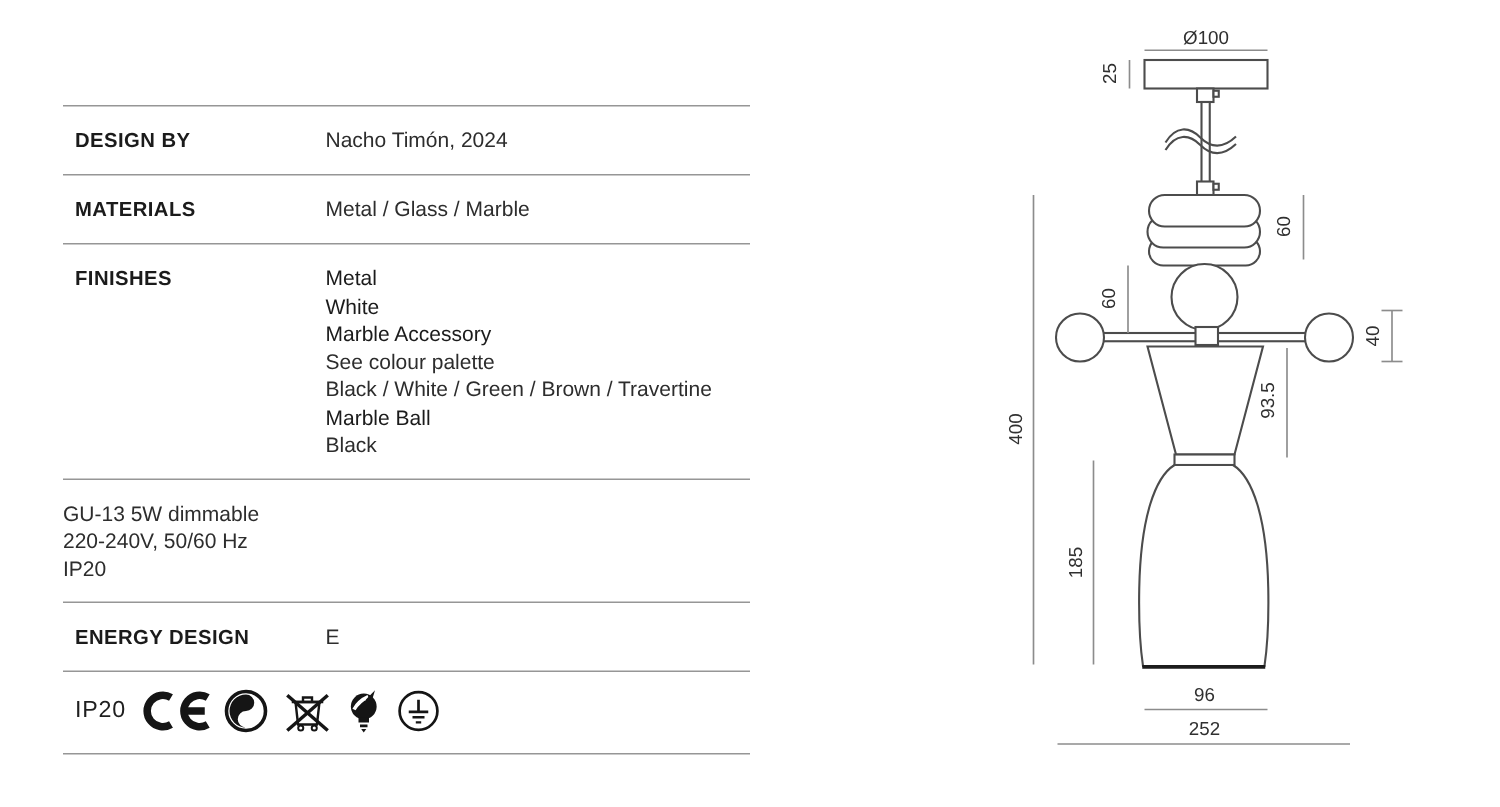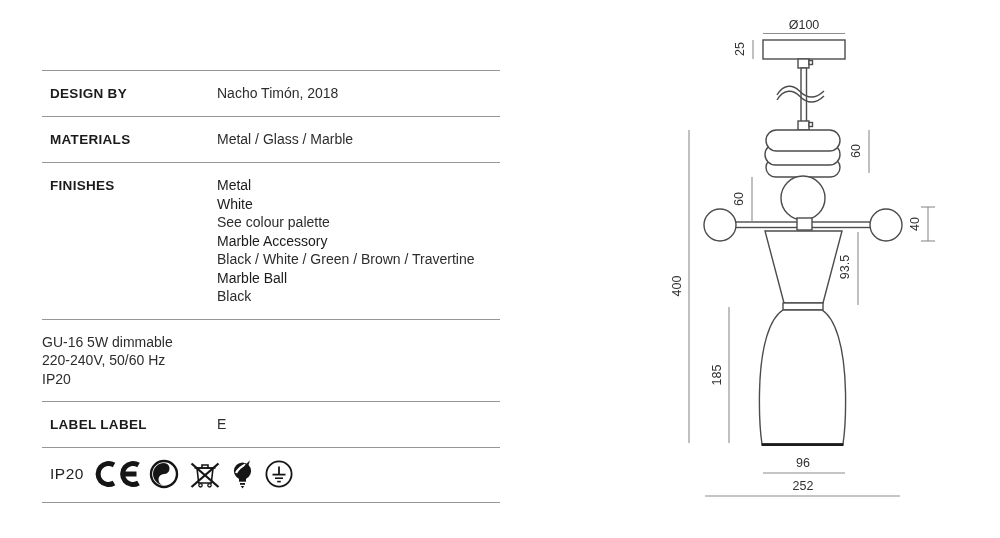--- a/index.html
+++ b/index.html
@@ -30,50 +30,50 @@
   .drawing text{font-family:"Liberation Sans",sans-serif;font-size:12.5px;fill:#303030;}
 </style>
 </head>
 <body>
 
 <div class="spec-table">
   <div>
       <div class="trow">
         <div class="tlabel">DESIGN BY</div>
         <div class="tvalue">
-          <div class="vline">Nacho Timón, 2018</div>
+          <div class="vline">Nacho Timón, 2024</div>
         </div>
       </div>
       <div class="trow">
         <div class="tlabel">MATERIALS</div>
         <div class="tvalue">
           <div class="vline">Metal / Glass / Marble</div>
         </div>
       </div>
       <div class="trow">
         <div class="tlabel">FINISHES</div>
         <div class="tvalue">
           <div class="vline bold">Metal</div>
           <div class="vline bold">White</div>
+          <div class="vline bold">Marble Accessory</div>
           <div class="vline">See colour palette</div>
-          <div class="vline bold">Marble Accessory</div>
           <div class="vline">Black / White / Green / Brown / Travertine</div>
           <div class="vline bold">Marble Ball</div>
           <div class="vline">Black</div>
         </div>
       </div>
       <div class="trow">
         <div class="tvalue">
-          <div class="vline">GU-16 5W dimmable</div>
+          <div class="vline">GU-13 5W dimmable</div>
           <div class="vline">220-240V, 50/60 Hz</div>
           <div class="vline">IP20</div>
         </div>
       </div>
       <div class="trow">
-        <div class="tlabel">LABEL LABEL</div>
+        <div class="tlabel">ENERGY DESIGN</div>
         <div class="tvalue">
           <div class="vline">E</div>
         </div>
       </div>
     </div>
   <div class="trow cert-row">
     <span class="ip-text">IP20</span>
 
     <svg width="47" height="28" viewBox="0 0 47 28">
       <path d="M21 5 A 10.5 10.5 0 1 0 21 23" fill="none" stroke="#151515" stroke-width="5"></path>

